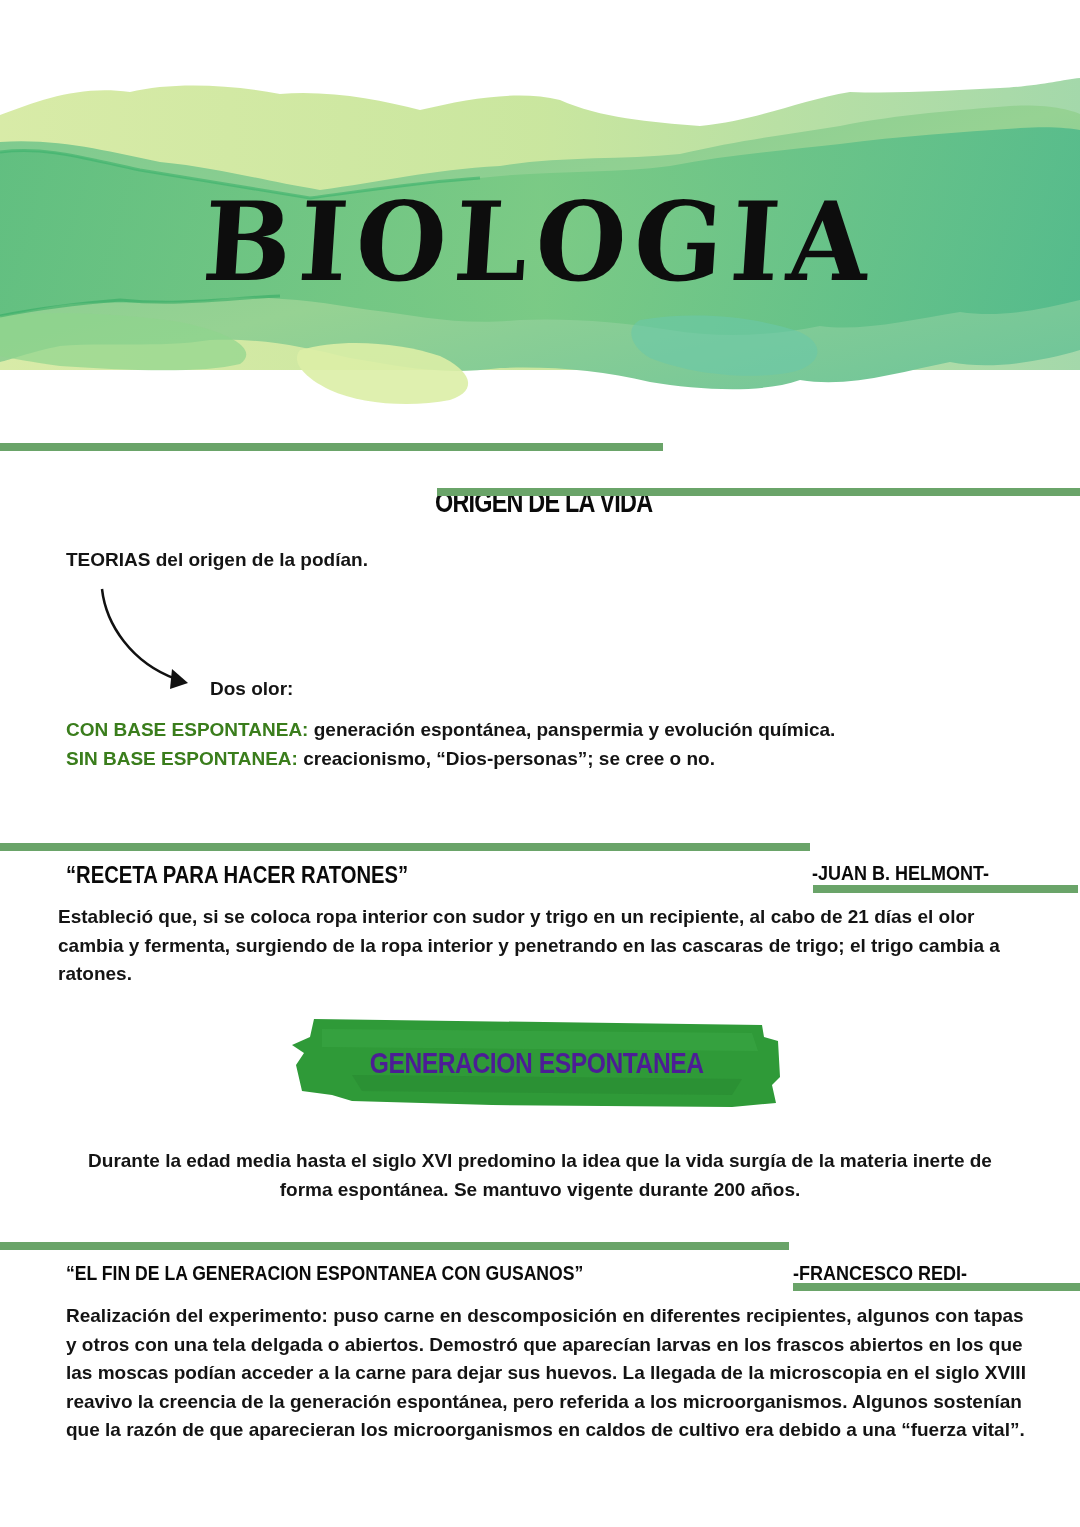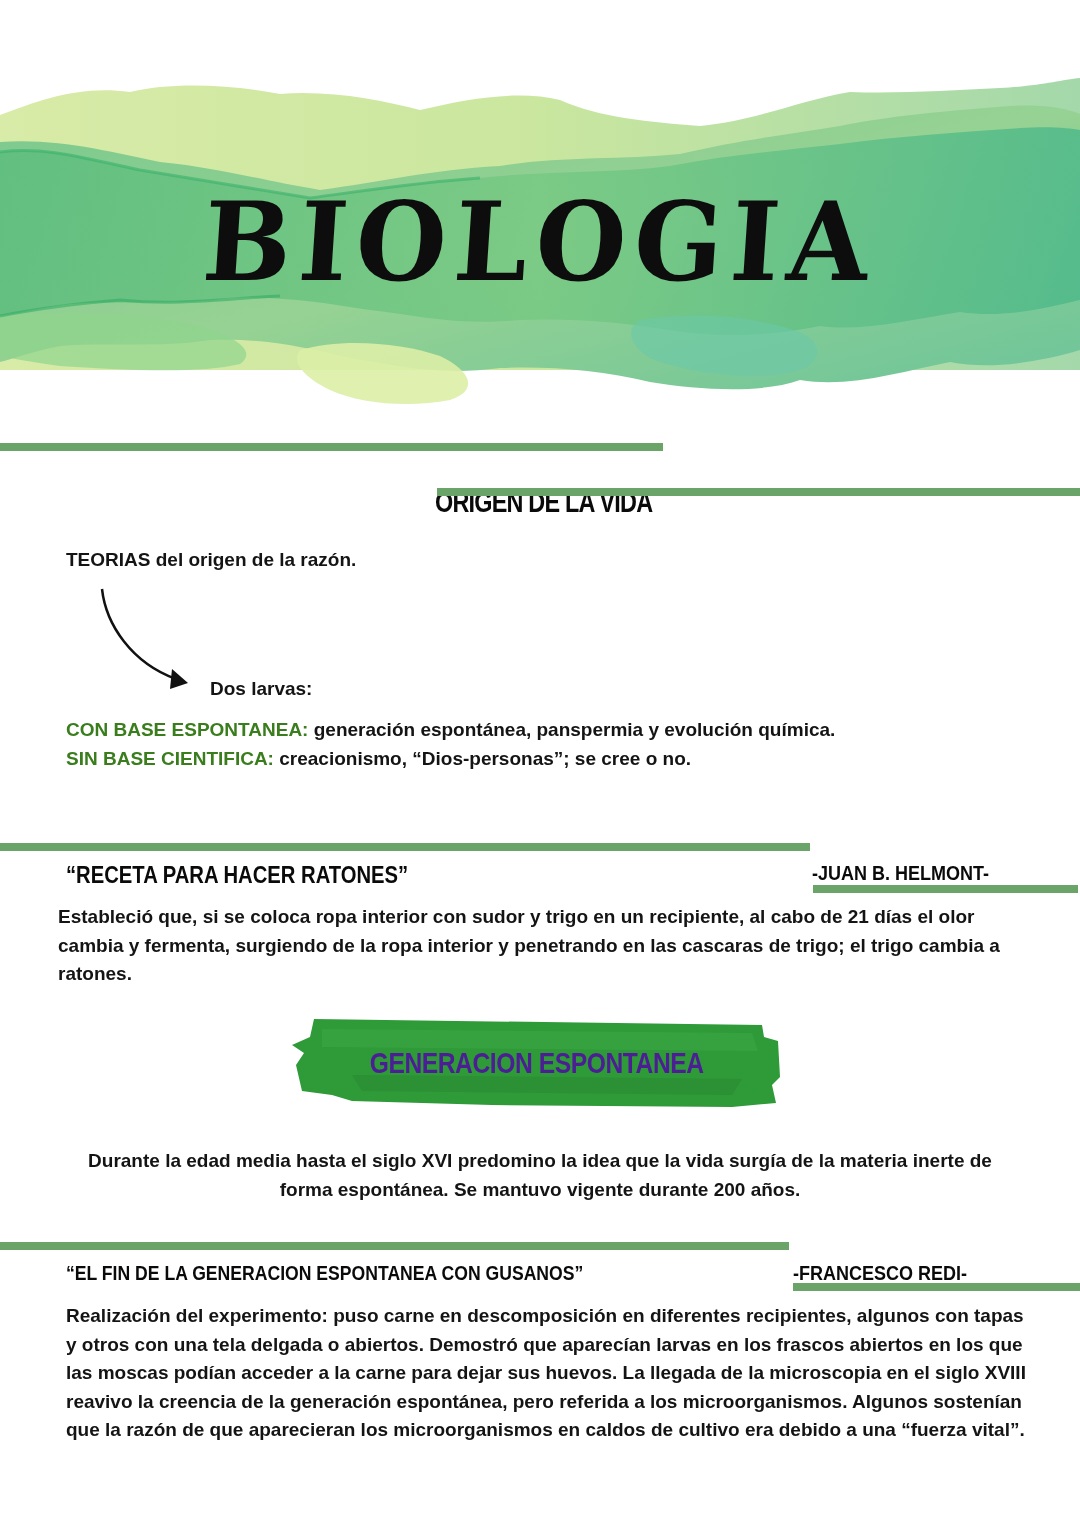--- a/index.html
+++ b/index.html
@@ -74,34 +74,34 @@
   </svg>
   <div class="banner-title">BIOLOGIA</div>
 </div>
 
 <div class="bar" style="left:0; top:443px; width:663px;"></div>
 <div class="section-title" style="left:435px; top:452px; font-size:30px; letter-spacing:-1px;margin-top:33px;">
   <span class="condensed" style="transform:scaleX(0.78);">ORIGEN DE LA VIDA</span>
 </div>
 <div class="bar" style="left:437px; top:488px; width:643px;"></div>
 
-<div class="txt" style="left:66px; top:546px;">TEORIAS del origen de la razón.</div>
+<div class="txt" style="left:66px; top:546px;">TEORIAS del origen de la podían.</div>
 
 <svg class="arrow" width="110" height="110" viewBox="0 0 110 110">
   <path d="M10,4 C14,40 40,78 84,94" stroke="#111" stroke-width="2.5" fill="none"></path>
   <polygon points="80,84 96,98 78,104" fill="#111"></polygon>
 </svg>
 
-<div class="txt" style="left:210px; top:675px;">Dos larvas:</div>
+<div class="txt" style="left:210px; top:675px;">Dos olor:</div>
 
 <div class="txt" style="left:66px; top:716px;">
   <span class="green">CON BASE ESPONTANEA:</span><span> generación espontánea, panspermia y evolución química.</span>
 </div>
 <div class="txt" style="left:66px; top:745px;">
-  <span class="green">SIN BASE CIENTIFICA:</span><span> creacionismo, “Dios-personas”; se cree o no.</span>
+  <span class="green">SIN BASE ESPONTANEA:</span><span> creacionismo, “Dios-personas”; se cree o no.</span>
 </div>
 
 <div class="bar" style="left:0; top:843px; width:810px;"></div>
 <div class="section-title" style="left:66px; top:862px; font-size:23px;">
   <span class="condensed" style="transform:scaleX(0.88);">“RECETA PARA HACER RATONES”</span>
 </div>
 <div class="section-title" style="left:812px; top:862px; font-size:20px;">
   <span class="condensed" style="transform:scaleX(0.9);">-JUAN B. HELMONT-</span>
 </div>
 <div class="bar" style="left:813px; top:885px; width:265px;"></div>

